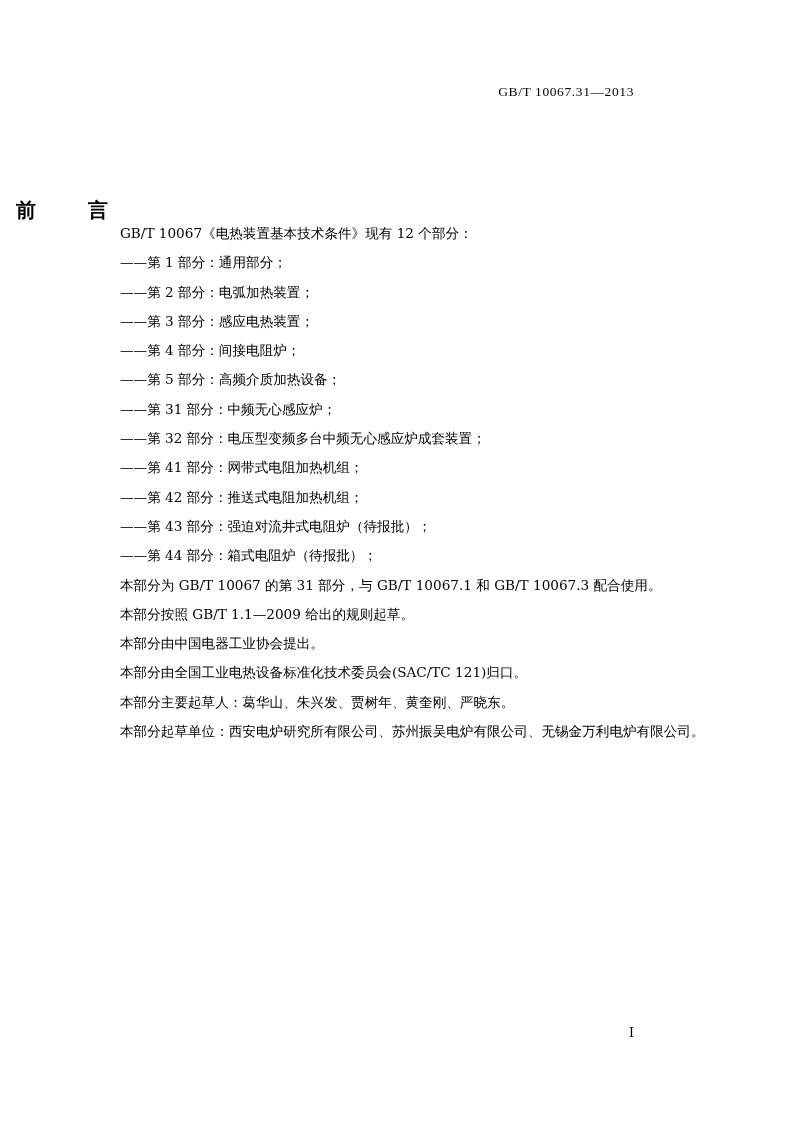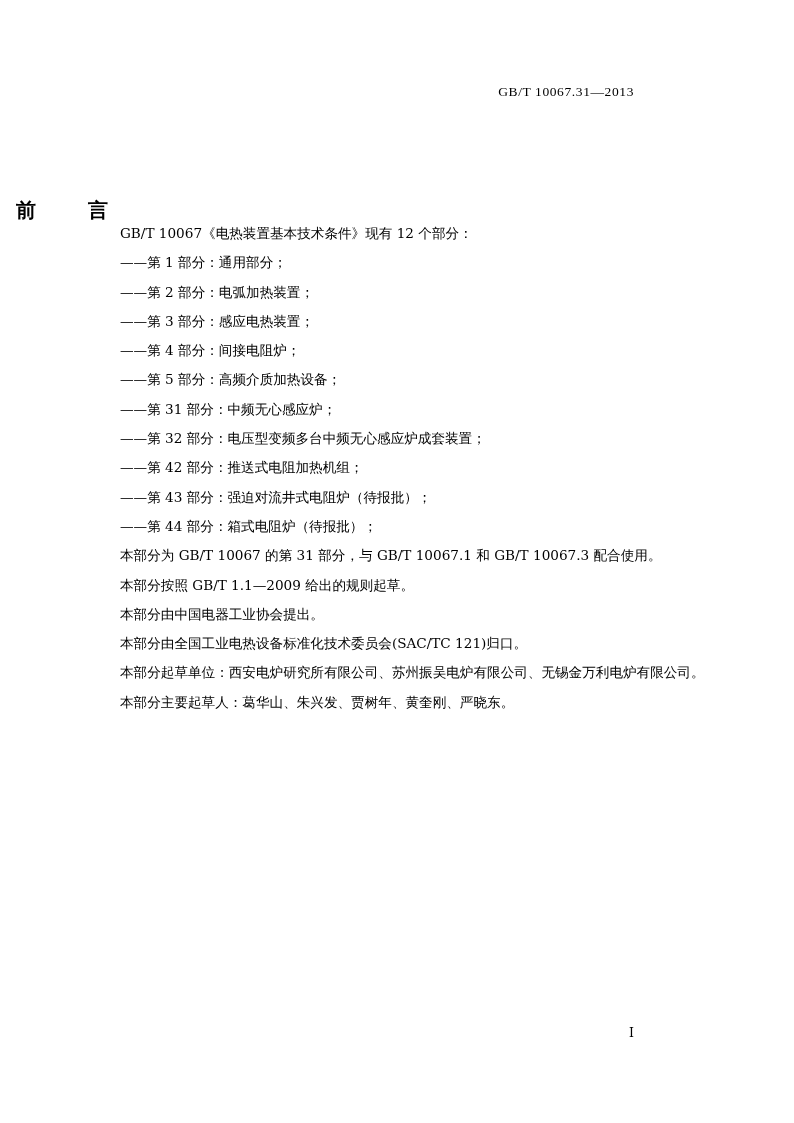--- a/index.html
+++ b/index.html
@@ -76,26 +76,27 @@
 
   <div class="body-block">
     <p>GB/T 10067《电热装置基本技术条件》现有 12 个部分：</p>
     <p>——第 1 部分：通用部分；</p>
     <p>——第 2 部分：电弧加热装置；</p>
     <p>——第 3 部分：感应电热装置；</p>
     <p>——第 4 部分：间接电阻炉；</p>
     <p>——第 5 部分：高频介质加热设备；</p>
     <p>——第 31 部分：中频无心感应炉；</p>
     <p>——第 32 部分：电压型变频多台中频无心感应炉成套装置；</p>
+    <p>——第 41 部分：网带式电阻加热机组；</p>
     <p>——第 42 部分：推送式电阻加热机组；</p>
     <p>——第 43 部分：强迫对流井式电阻炉（待报批）；</p>
     <p>——第 44 部分：箱式电阻炉（待报批）；</p>
     <p>本部分为 GB/T 10067 的第 31 部分，与 GB/T 10067.1 和 GB/T 10067.3 配合使用。</p>
     <p>本部分按照 GB/T 1.1—2009 给出的规则起草。</p>
     <p>本部分由中国电器工业协会提出。</p>
     <p>本部分由全国工业电热设备标准化技术委员会(SAC/TC 121)归口。</p>
+    <p>本部分主要起草人：葛华山、朱兴发、贾树年、黄奎刚、严晓东。</p>
     <p>本部分起草单位：西安电炉研究所有限公司、苏州振吴电炉有限公司、无锡金万利电炉有限公司。</p>
-    <p>本部分主要起草人：葛华山、朱兴发、贾树年、黄奎刚、严晓东。</p>
   </div>
 
   <div class="page-number">Ⅰ</div>
 
 </div>
 
 </body></html>

